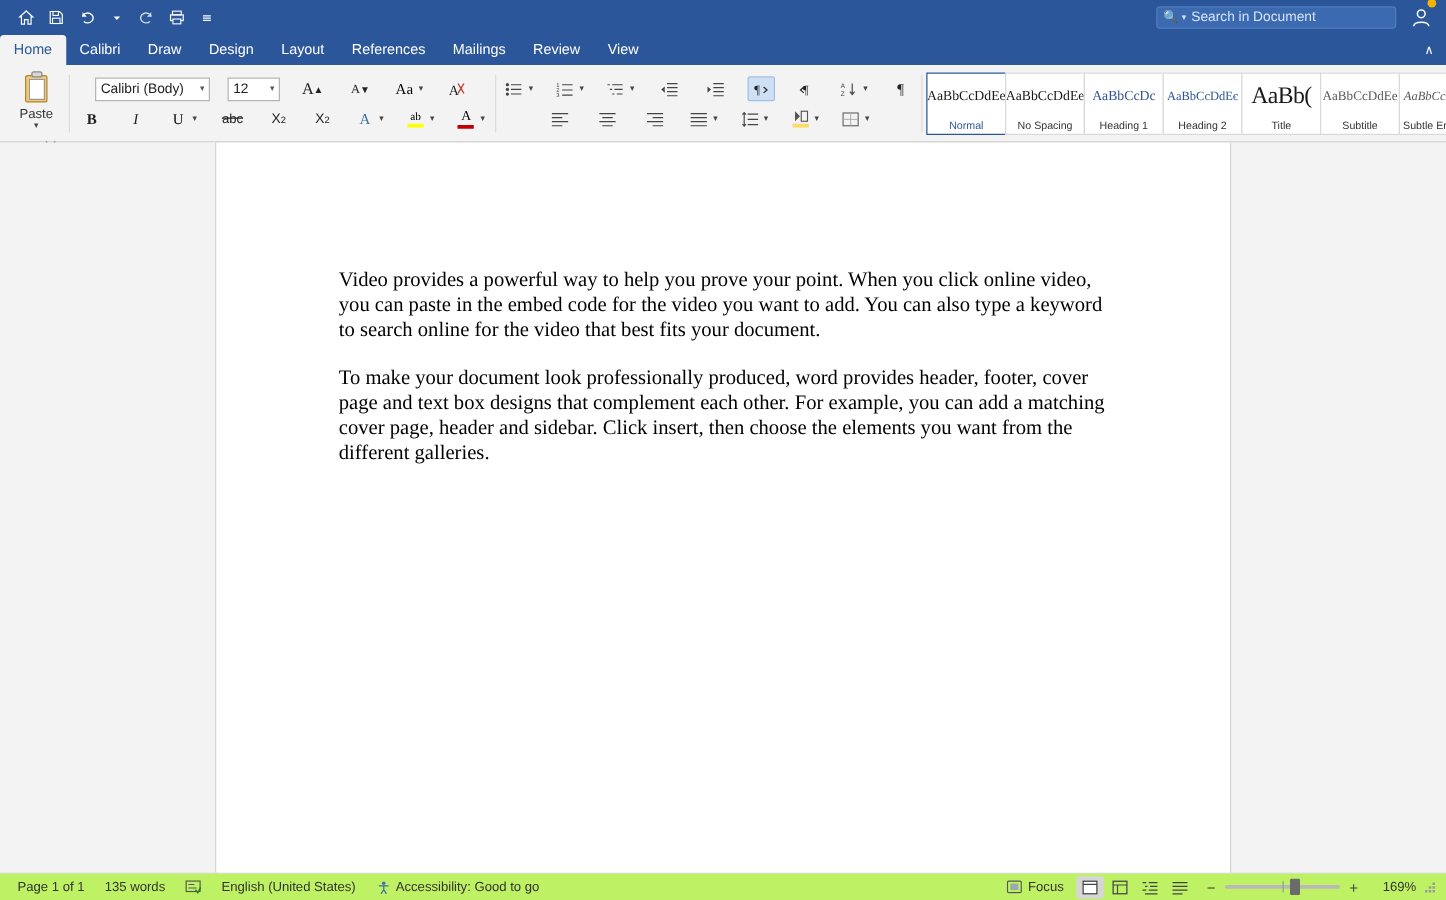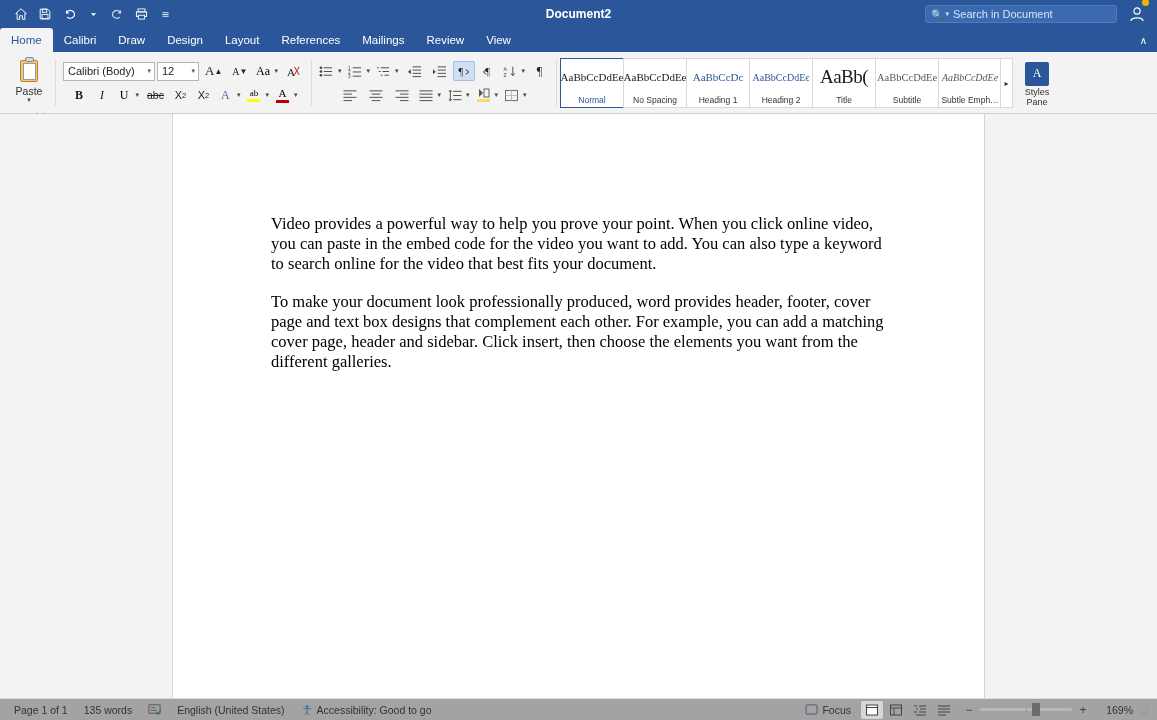--- a/index.html
+++ b/index.html
@@ -117,21 +117,21 @@
     position: absolute; left: 9px; top: 1px; width: 9px; height: 5px;
     background: #d8d8d8; border: 1px solid #8a8a8a; border-radius: 2px;
   }
   .paste-label { font-size: 10.5px; color: #333; margin-top: 1px; }
   .paste-caret { font-size: 7px; color: #444; margin-top: -1px; }
   .clip-mini { display: flex; flex-direction: column; gap: 3px; padding-top: 6px; padding-left: 2px; }
   .mini-btn { width: 20px; height: 17px; display: flex; align-items: center; justify-content: center; }
 
   
   .fontgrp { flex-direction: column; justify-content: center; gap: 4px; padding-left: 8px; padding-right: 6px; }
-  .row { display: flex; align-items: center; gap: 2px; }
+  .row { display: flex; align-items: center; gap: 14px; }
   .combo {
     height: 19px; background: #fff; border: 1px solid #b5b5b5;
     display: flex; align-items: center; justify-content: space-between;
     font-size: 11px; color: #222; padding: 0 3px 0 4px;
   }
   .combo .cv { overflow: hidden; white-space: nowrap; }
   .combo .cc { font-size: 7px; color: #555; padding-left: 4px; }
   .fontname { width: 92px; }
   .fontsize { width: 42px; }
   .ibtn {
@@ -217,21 +217,21 @@
     padding: 100px 98px 0 98px;
     font-family: Liberation Serif, serif;
     font-size: 16.5px;
     line-height: 19.8px;
     color: #000000;
   }
   .doc-body p { margin: 0 0 19px 0; }
 
   
   .statusbar {
-    height: 22px; background: #a3a3a3;
+    height: 22px; background: #bef264;
     border-top: 1px solid #dadada;
     display: flex; align-items: center;
     font-size: 10.5px; color: #333;
     flex: none;
     padding: 0 6px;
   }
   .sb-item { display: flex; align-items: center; gap: 4px; padding: 0 8px; white-space: nowrap; }
   .sb-right { margin-left: auto; display: flex; align-items: center; gap: 2px; }
   .view-btn {
     width: 22px; height: 18px; display: flex; align-items: center; justify-content: center;
@@ -291,21 +291,20 @@
             <rect x="2.2" y="5.6" width="11.6" height="5.2" fill="none" stroke="#ffffff" stroke-width="1.1"></rect>
             <rect x="4.4" y="9.4" width="7.2" height="4.4" fill="#2b579a" stroke="#ffffff" stroke-width="1"></rect>
           </svg>
       </div>
       <div class="qat-btn">
           <svg width="9" height="9" viewBox="0 0 10 10">
             <path d="M1.5 3 L8.5 3 M1.5 5 L8.5 5 M1.5 7 L8.5 7" stroke="#ffffff" stroke-width="0.9"></path>
           </svg>
         </div>
     </div>
-    <div class="doc-title">Document2</div>
     <div class="tb-right">
       <div class="searchbox">
         <span class="mag">🔍</span>
         <span class="caret">▾</span>
         <span>Search in Document</span>
       </div>
       <div class="account-icon">
         <svg width="18" height="18" viewBox="0 0 18 18">
             <circle cx="9" cy="6" r="3.1" fill="none" stroke="#ffffff" stroke-width="1.2"></circle>
             <path d="M3 16 C3 11.8 15 11.8 15 16" fill="none" stroke="#ffffff" stroke-width="1.2"></path>

